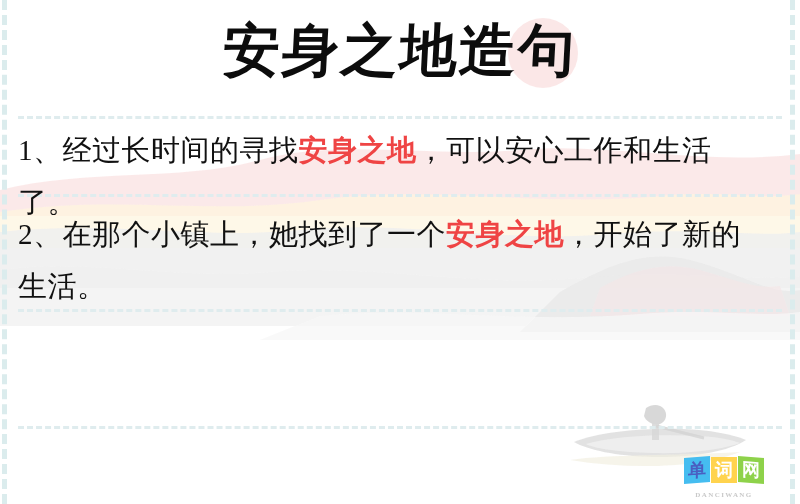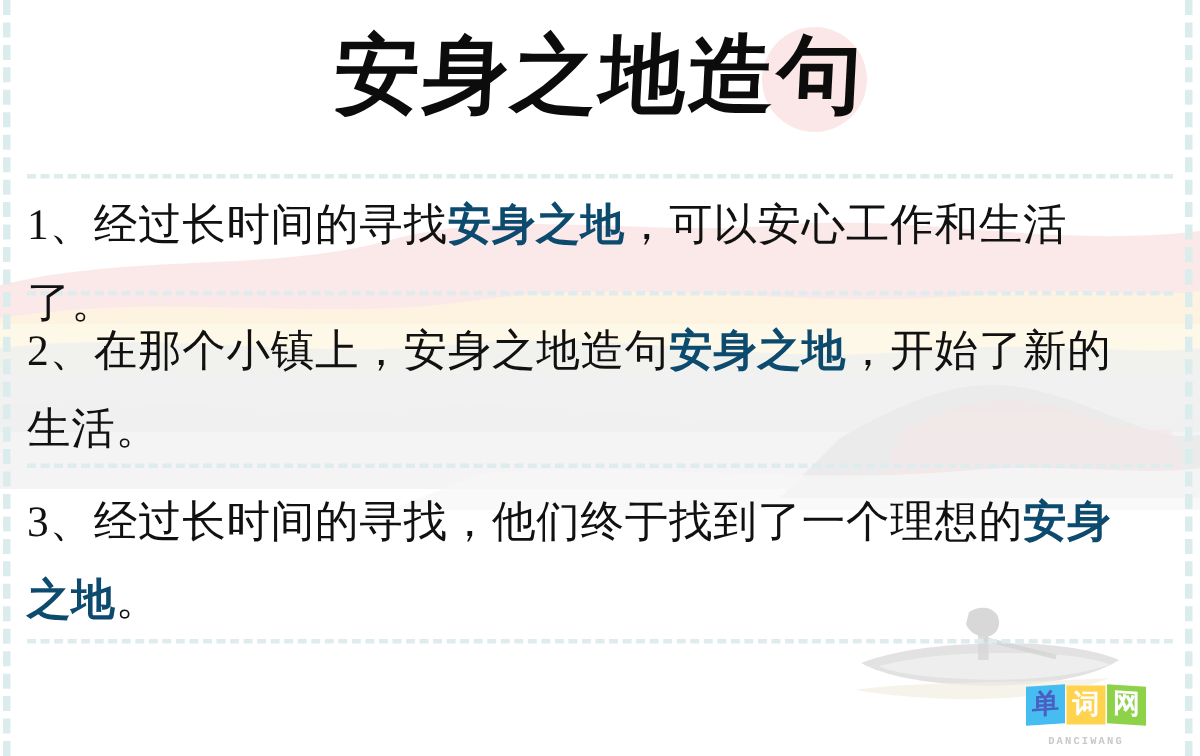--- a/index.html
+++ b/index.html
@@ -103,21 +103,21 @@
     width: 760px;
     font-family: "Liberation Serif", "DejaVu Serif", serif;
     font-size: 29px;
     line-height: 52px;
     color: #111111;
     letter-spacing: 0.5px;
     box-sizing: border-box;
     padding-right: 8px;
   }
   .sentence .hl {
-    color: #0c4a6e;
+    color: #ef4444;
     font-weight: 700;
   }
   .s1 { top: 124px; }
   .s2 { top: 208px; }
   .s3 { top: 322px; }
 
   
   .logo {
     position: absolute;
     left: 676px;
@@ -152,21 +152,21 @@
   .tile.t2 {
     background: #ffd34e;
     transform: skewY(0deg);
   }
   .tile.t3 {
     background: #8ed24a;
     transform: skewY(4deg);
   }
   .logo-sub {
     margin-top: 8px;
-    font-family: Liberation Mono, monospace;
+    font-family: Liberation Serif, serif;
     font-size: 7px;
     font-weight: 700;
     letter-spacing: 1.4px;
     color: #c9c9c9;
   }
 </style>
 </head>
 <body>
 
 <div id="page">
@@ -202,26 +202,23 @@
 
   <div class="title">安身之地造句</div>
 
   <div class="sentences">
 
     <div class="sentence s1">
       <span>1、</span><span>经过长时间的寻找</span><span class="hl">安身之地</span><span>，可以安心工作和生活了。</span>
     </div>
 
     <div class="sentence s2">
-      <span>2、</span><span>在那个小镇上，安身之地造句</span><span class="hl">安身之地</span><span>，开始了新的生活。</span>
+      <span>2、</span><span>在那个小镇上，她找到了一个</span><span class="hl">安身之地</span><span>，开始了新的生活。</span>
     </div>
 
-    <div class="sentence s3">
-      <span>3、</span><span>经过长时间的寻找，他们终于找到了一个理想的</span><span class="hl">安身之地</span><span>。</span>
-    </div>
 
   </div>
 
   <div class="logo">
     <div class="logo-tiles">
       <span class="tile t1">单</span>
       <span class="tile t2">词</span>
       <span class="tile t3">网</span>
     </div>
     <div class="logo-sub">DANCIWANG</div>

